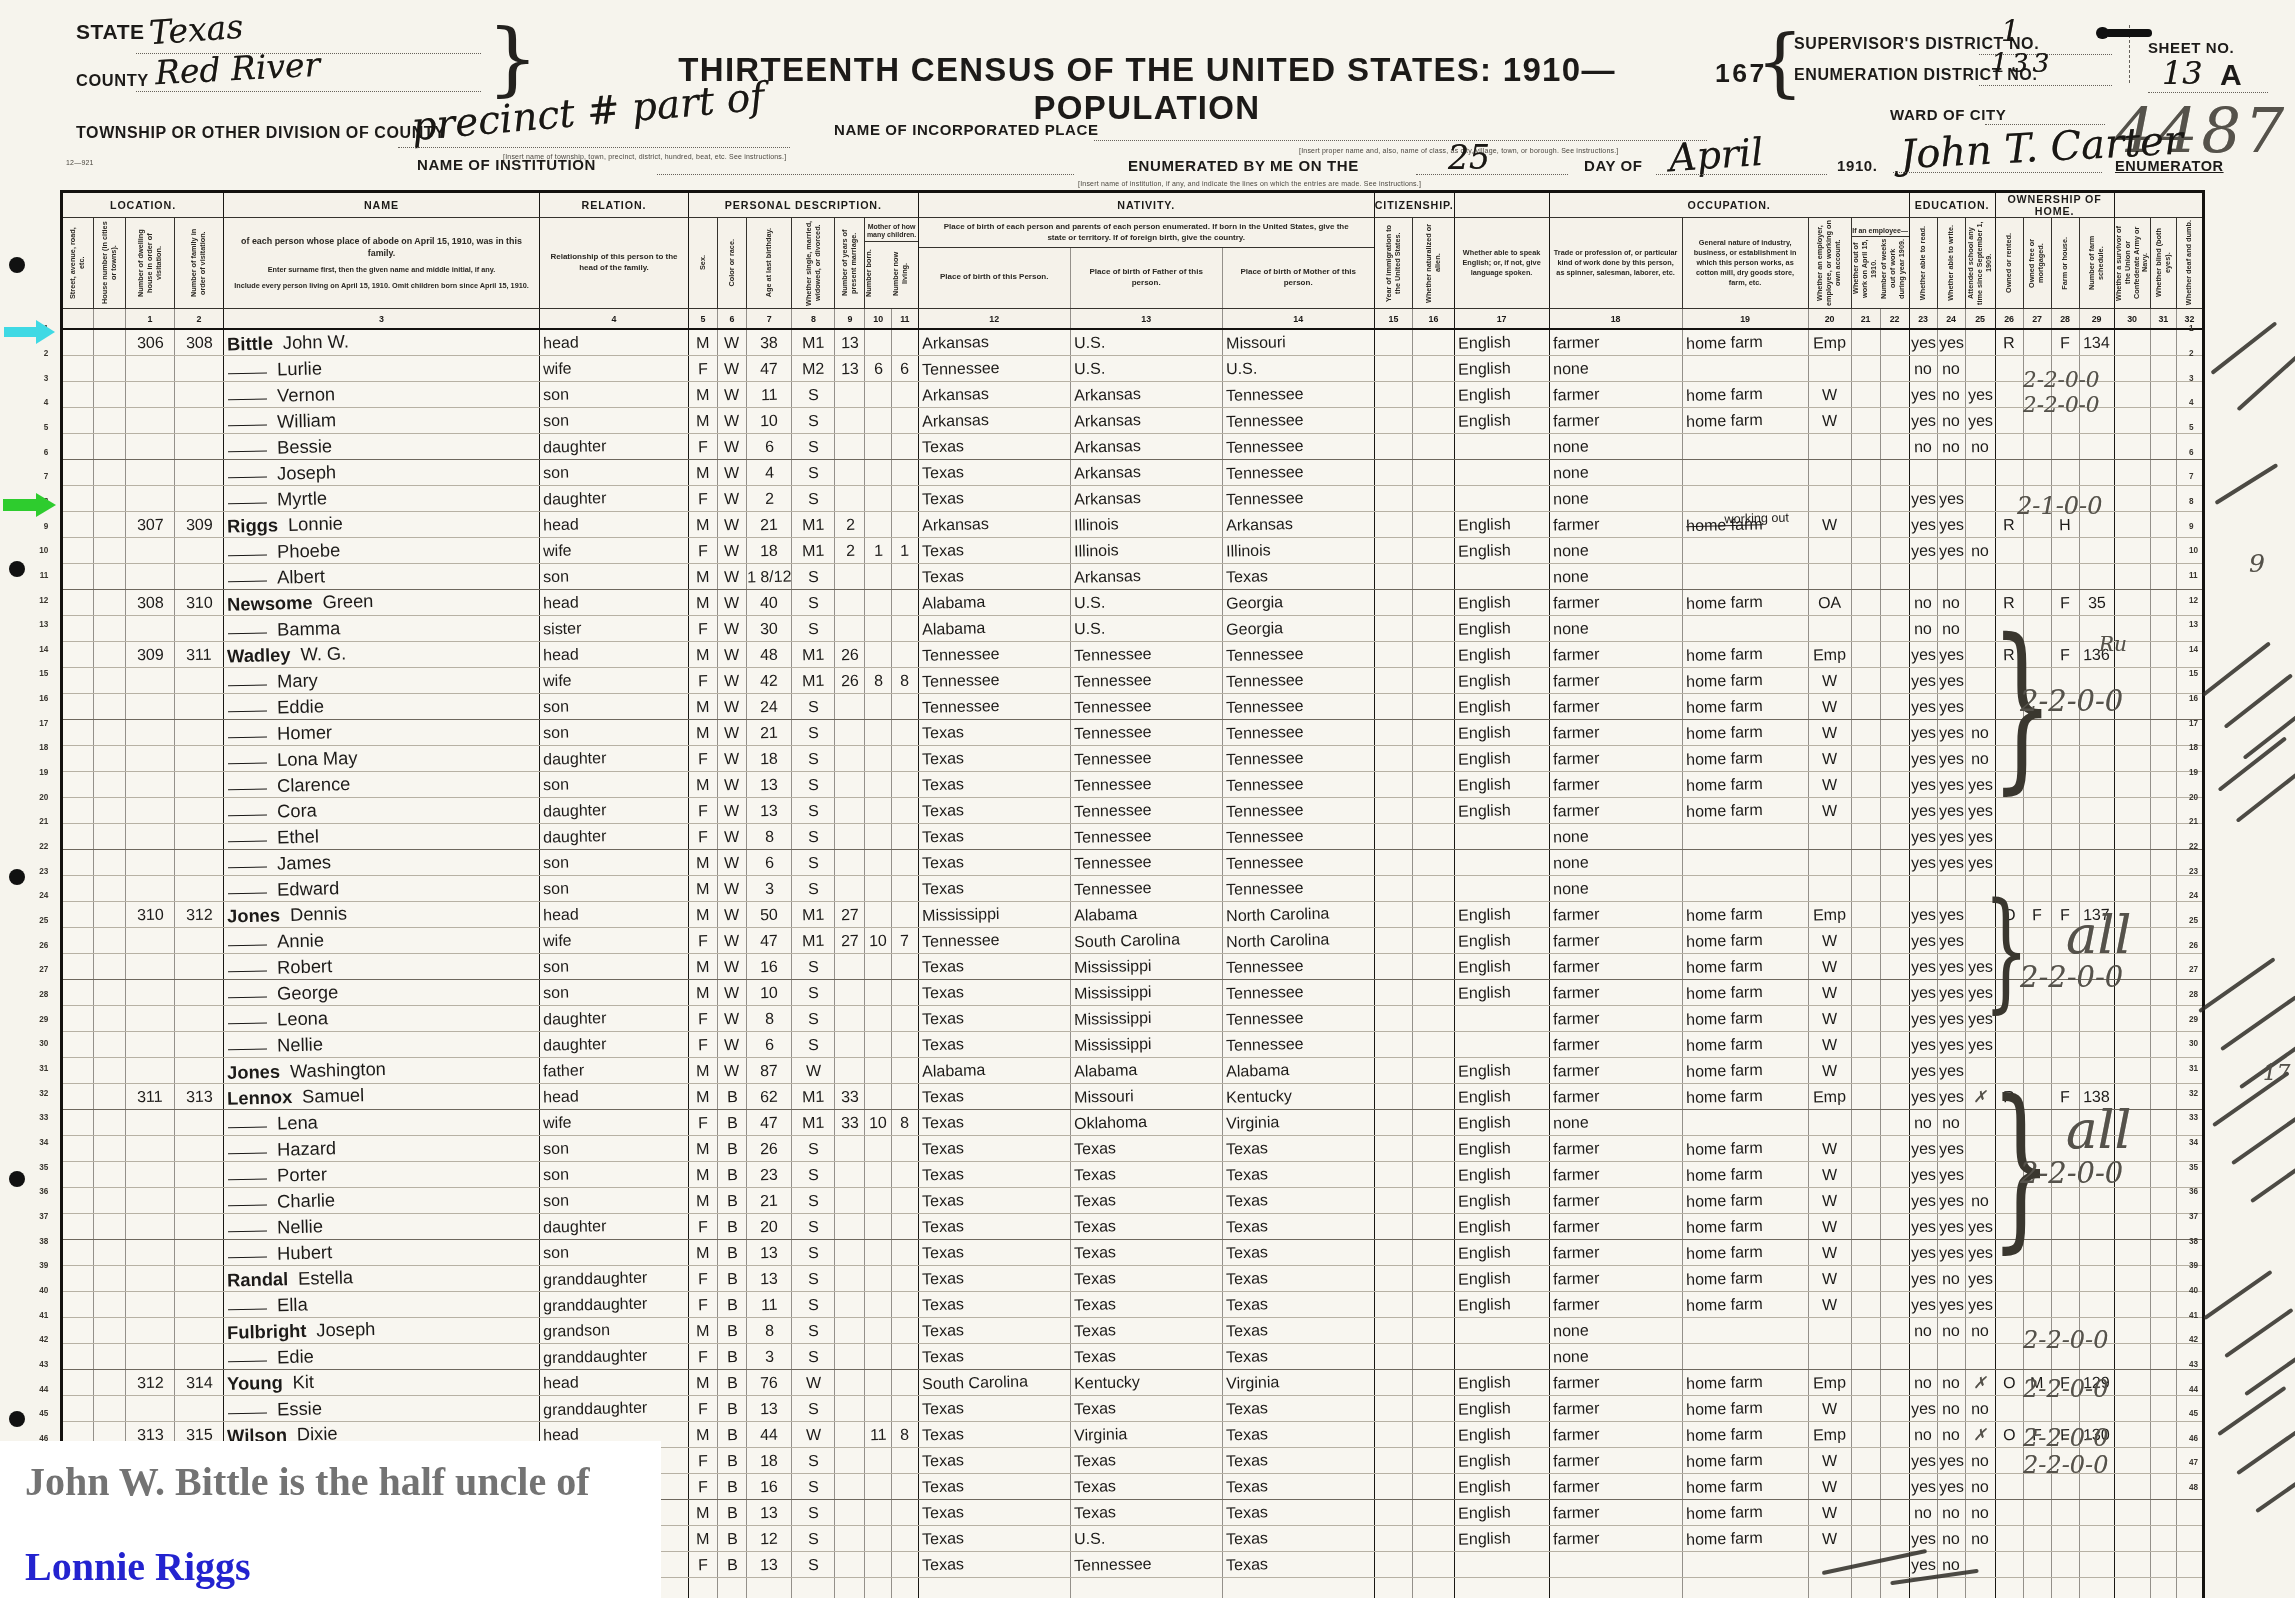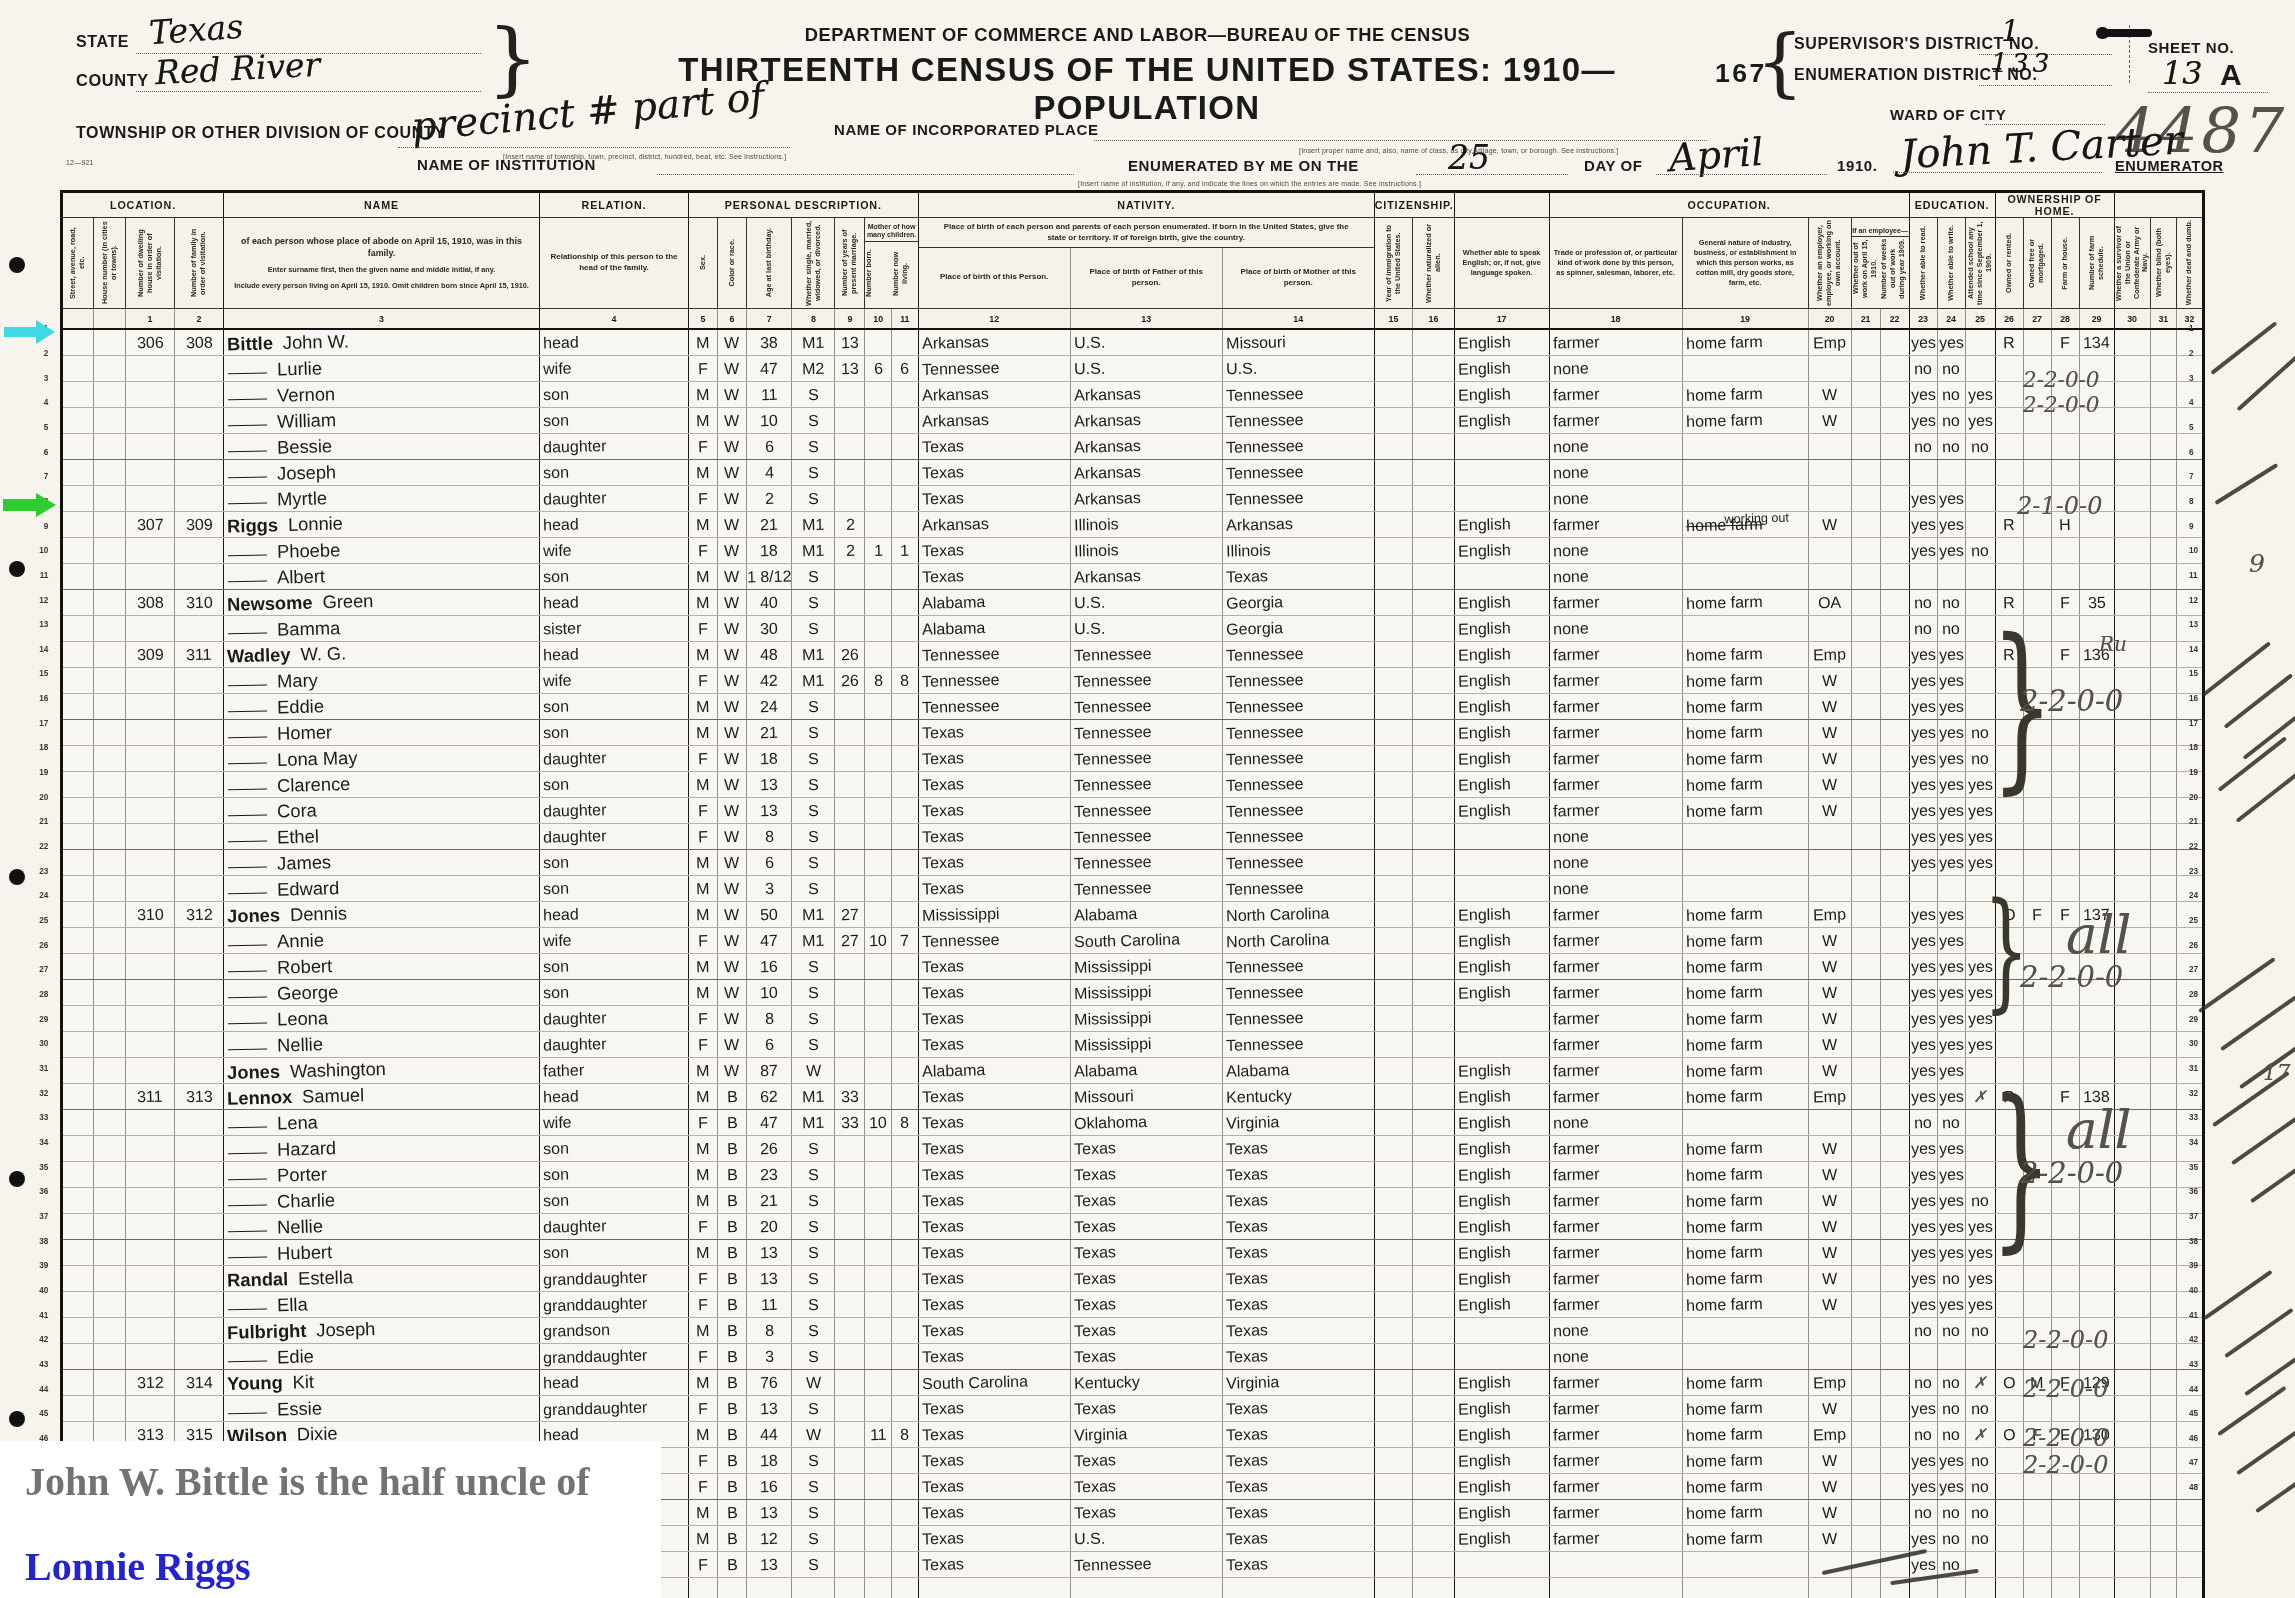--- a/index.html
+++ b/index.html
@@ -68,29 +68,28 @@
   #caption div{font-family:"Liberation Serif",serif;font-weight:bold;font-size:40px;
                margin:11.4px 0 0 25px;line-height:1.5;}
   .pin{position:absolute;width:47px;height:7.6px;background:#111;border-radius:3.8px;}
   .pin:before{content:"";position:absolute;left:-8.9px;top:-2.5px;width:12.6px;height:12.6px;border-radius:50%;background:#111;}
 </style>
 </head>
 <body>
 
 <div id="sheet">
 
-  <div class="abs plabel" style="left:76px;top:33px;font-size:16px;">State</div>
+  <div class="abs plabel" style="left:76px;top:20px;font-size:21px;">State</div>
   <div class="abs hw" style="left:149px;top:10px;font-size:33px;transform:rotate(-4deg);">Texas</div>
   <div class="abs dotline" style="left:136px;top:53px;width:345px;"></div>
   <div class="abs plabel" style="left:76px;top:71px;font-size:16.4px;">County</div>
   <div class="abs hw" style="left:155px;top:49px;font-size:33px;transform:rotate(-3deg);">Red River</div>
   <div class="abs dotline" style="left:136px;top:91px;width:345px;"></div>
   <div class="abs brace-glyph" style="left:487px;top:11.4px;font-size:81px;">}</div>
 
-  <div class="abs plabel" style="left:695px;top:24px;width:885px;text-align:center;font-size:18.3px;">DEPARTMENT OF COMMERCE AND LABOR—BUREAU OF THE CENSUS</div>
   <div class="abs plabel" style="left:594px;top:51px;width:1106px;text-align:center;font-size:33px;letter-spacing:1.3px;">THIRTEENTH CENSUS OF THE UNITED STATES: 1910—POPULATION</div>
   <div class="abs" style="left:1715px;top:58px;font-size:26.6px;font-weight:bold;letter-spacing:2.5px;">167</div>
 
   <div class="abs brace-glyph" style="left:1756px;top:17.7px;font-size:75px;">{</div>
   <div class="abs plabel" style="left:1794px;top:35px;font-size:16px;">Supervisor's District No.</div>
   <div class="abs hw" style="left:2001px;top:14px;font-size:29px;">1</div>
   <div class="abs dotline" style="left:1979px;top:54px;width:133px;"></div>
   <div class="abs plabel" style="left:1794px;top:66px;font-size:16px;">Enumeration District No.</div>
   <div class="abs hw" style="left:1991px;top:47px;font-size:26.6px;letter-spacing:3.8px;">133</div>
   <div class="abs dotline" style="left:1979px;top:85px;width:133px;"></div>

